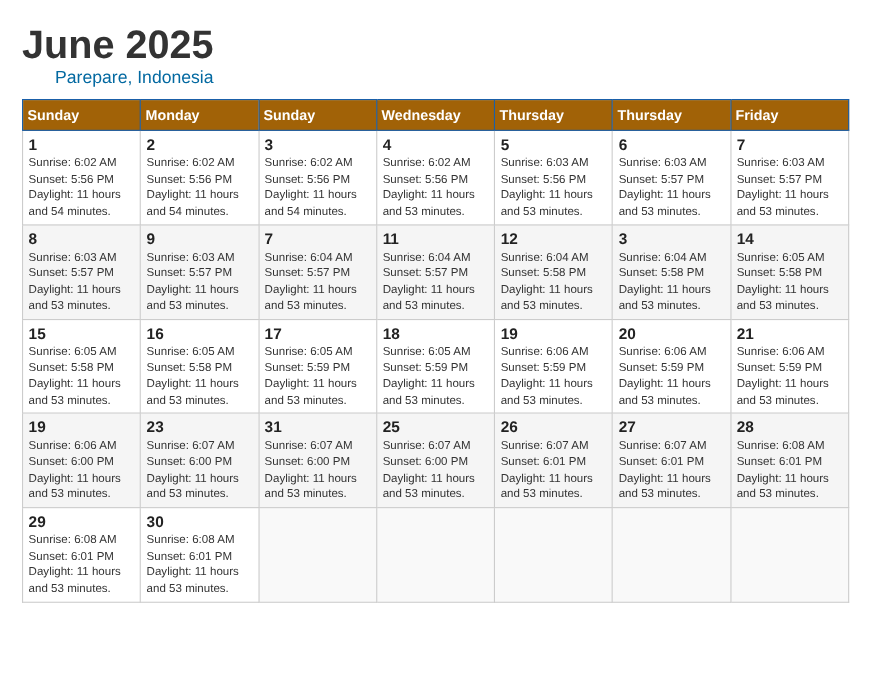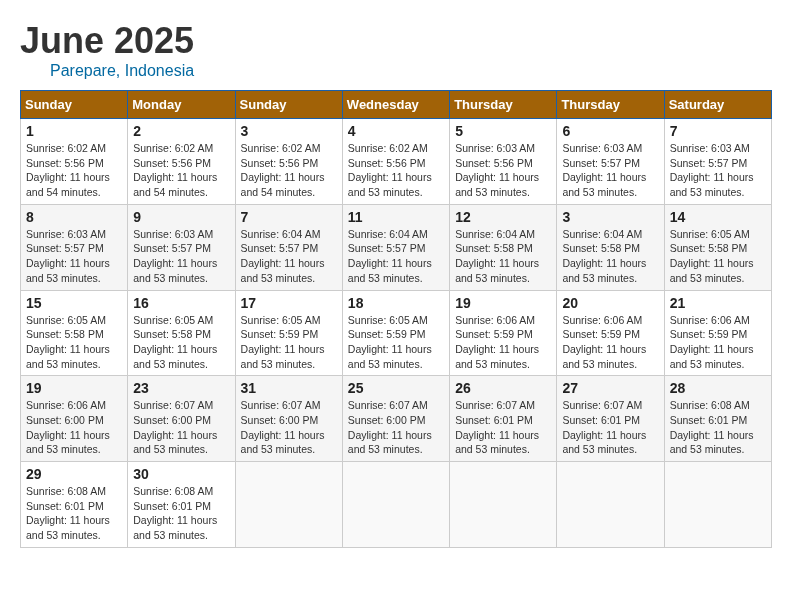--- a/index.html
+++ b/index.html
@@ -101,21 +101,21 @@
 
 <table>
   <thead>
     <tr>
       <th>Sunday</th>
       <th>Monday</th>
       <th>Sunday</th>
       <th>Wednesday</th>
       <th>Thursday</th>
       <th>Thursday</th>
-      <th>Saturday</th>
+      <th>Friday</th>
     </tr>
   </thead>
   <tbody id="calendar-body">
   <tr>
         <td>
     <span class="day-number">1</span>
     <div class="day-info">
       Sunrise: 6:02 AM<br>
       Sunset: 5:56 PM<br>
       Daylight: 11 hours and 54 minutes.

